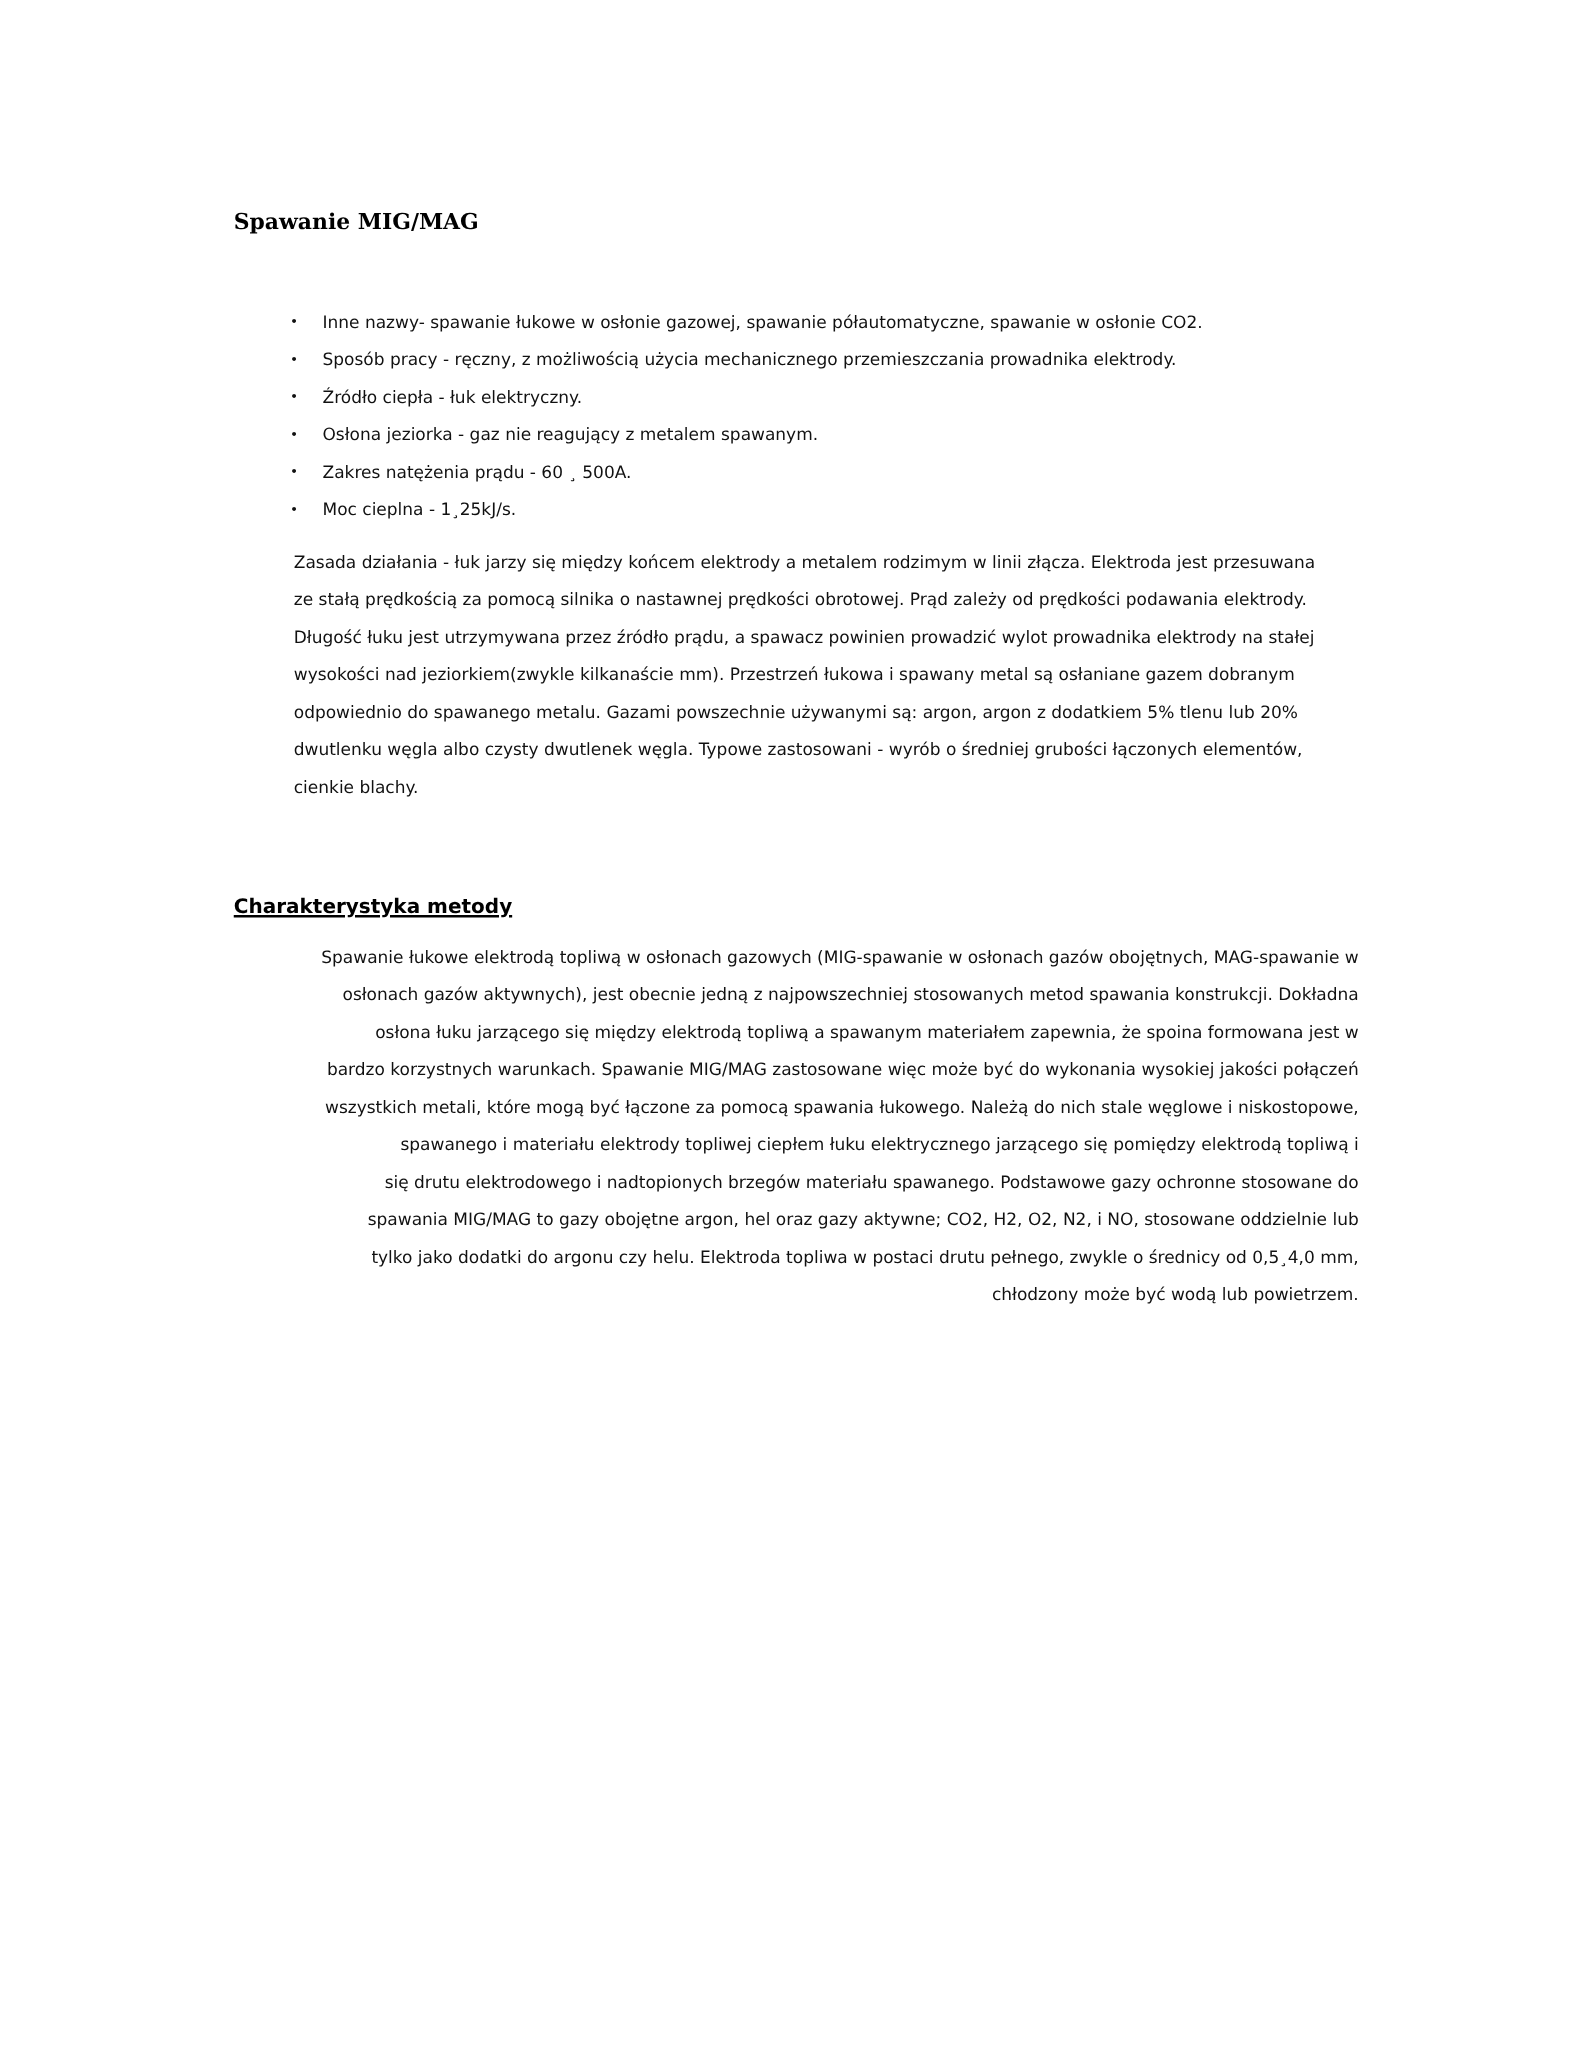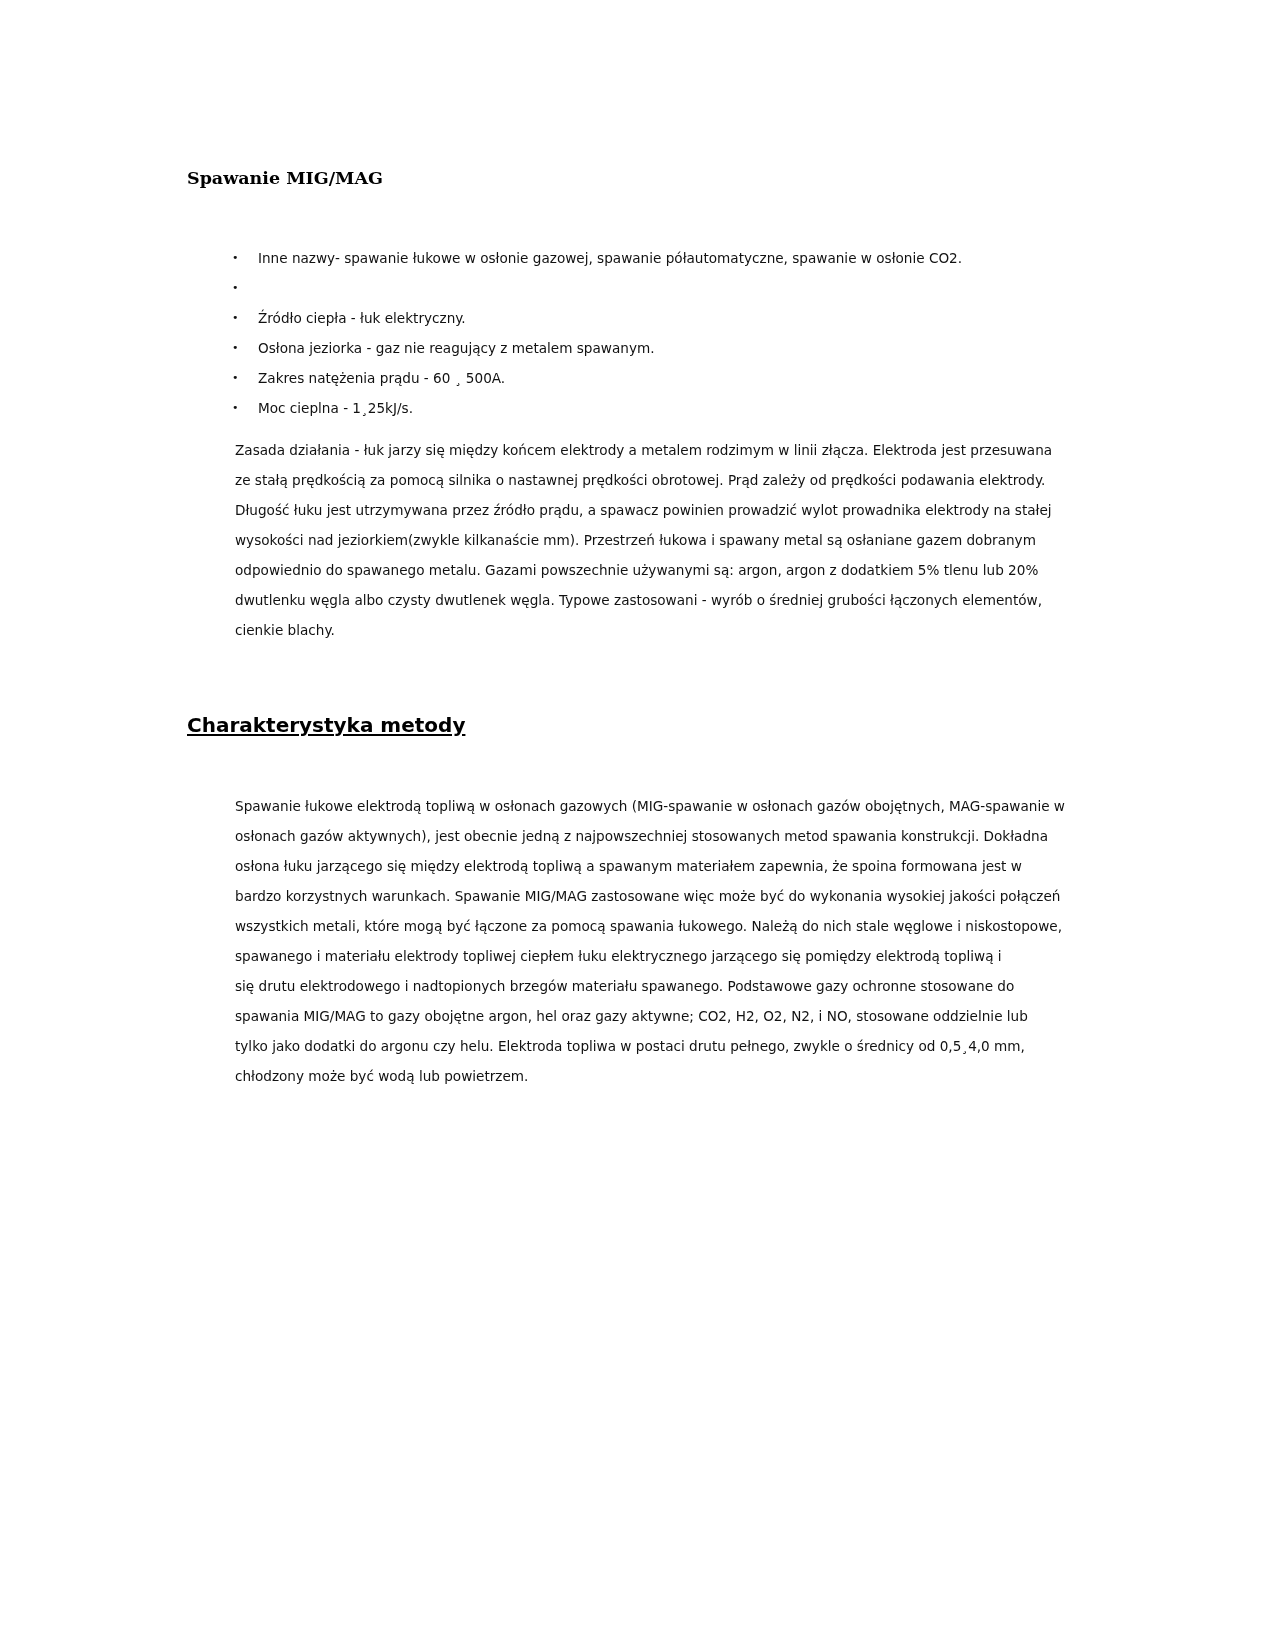--- a/index.html
+++ b/index.html
@@ -66,42 +66,43 @@
       margin-left: 48px;
     }
     .para1 { top: 435px; }
     .heading2 {
       position: absolute;
       left: 187px;
       top: 710px;
       margin: 0;
       font-family: "DejaVu Sans", "Liberation Sans", sans-serif;
       font-weight: bold;
-      font-size: 20px;
+      font-size: 16px;
       text-decoration: underline;
       text-decoration-thickness: 2px;
       text-underline-offset: 2px;
       line-height: 30px;
     }
-    .para2 { top: 791px; }
+    .para2 { top: 751px; text-align: right; }
   </style>
 </head>
 <body>
 
 <div class="page">
 
   <h1 class="title">Spawanie MIG/MAG</h1>
 
   <ul class="bullets body-text">
     <li>
       <span class="bullet">•</span>
       <span>Inne nazwy- spawanie łukowe w osłonie gazowej, spawanie półautomatyczne, spawanie w osłonie CO2.</span>
     </li>
     <li>
       <span class="bullet">•</span>
+      <span>Sposób pracy - ręczny, z możliwością użycia mechanicznego przemieszczania prowadnika elektrody.</span>
     </li>
     <li>
       <span class="bullet">•</span>
       <span>Źródło ciepła - łuk elektryczny.</span>
     </li>
     <li>
       <span class="bullet">•</span>
       <span>Osłona jeziorka - gaz nie reagujący z metalem spawanym.</span>
     </li>
     <li>

